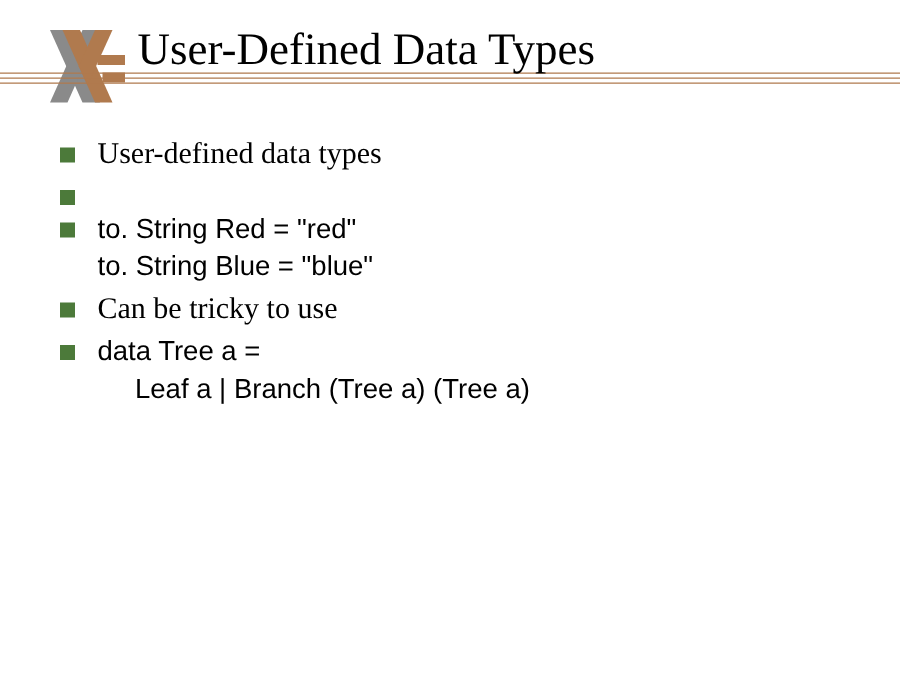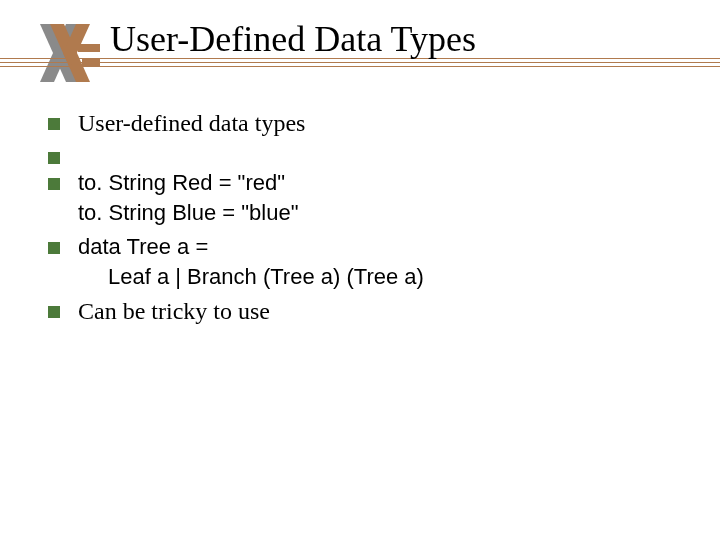--- a/index.html
+++ b/index.html
@@ -123,25 +123,25 @@
     <div class="item">
       <div class="bullet"></div>
       <div class="sans">
         <div>to. String Red    = "red"</div>
         <div>to. String Blue   = "blue"</div>
       </div>
     </div>
 
     <div class="item">
       <div class="bullet"></div>
+      <div class="body-text">Can be tricky to use</div>
+    </div>
+
+    <div class="item">
+      <div class="bullet"></div>
       <div class="sans">
         <div>data Tree a =</div>
         <div class="indent">  Leaf a | Branch (Tree a) (Tree a)</div>
       </div>
     </div>
 
-    <div class="item">
-      <div class="bullet"></div>
-      <div class="body-text">Can be tricky to use</div>
-    </div>
-
   </div>
 </div>
 
 </body></html>

